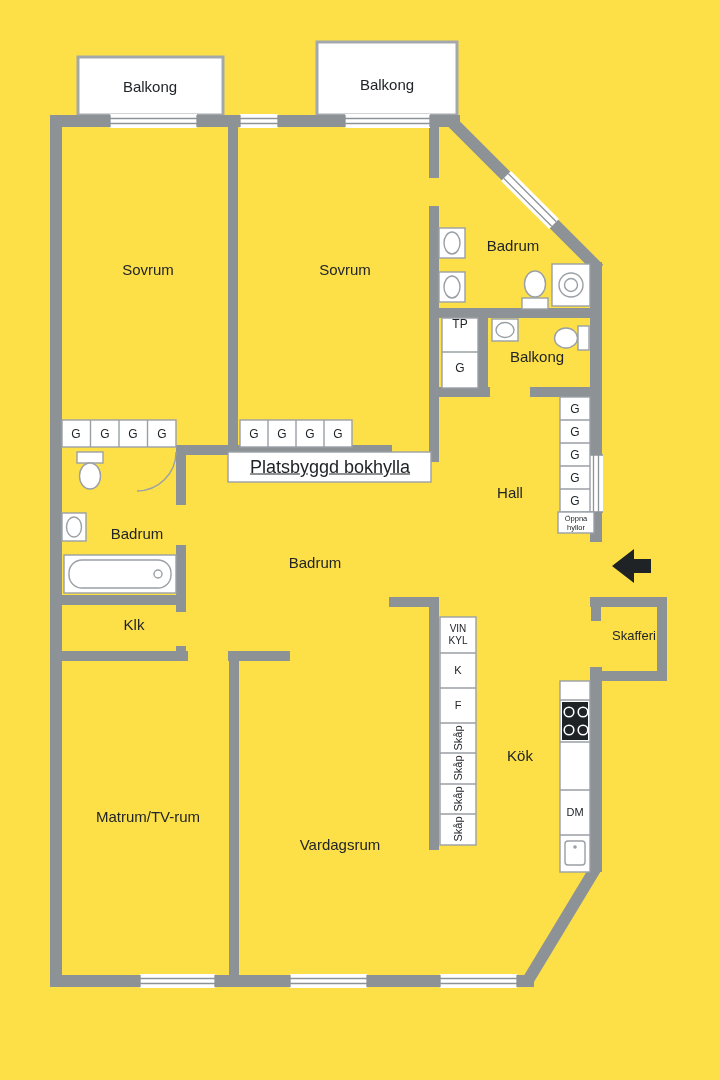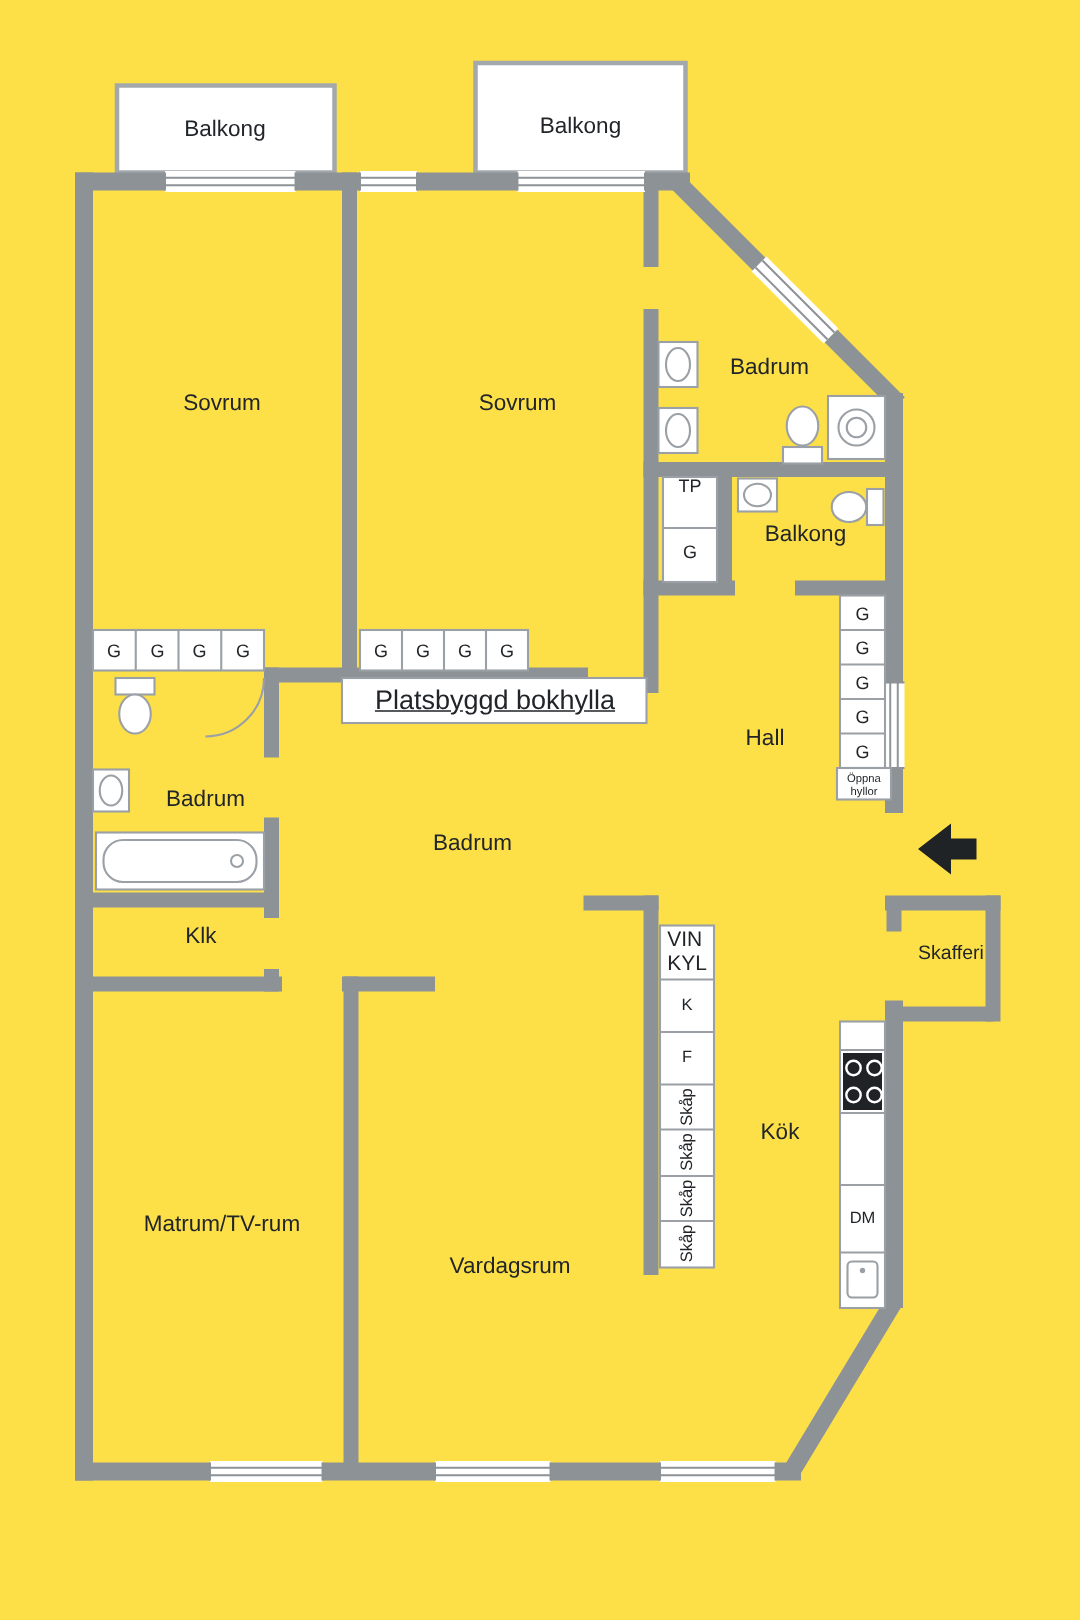--- a/index.html
+++ b/index.html
@@ -8,21 +8,21 @@
     font-family:"Liberation Sans", sans-serif;color:#212529;overflow:hidden;
   }
   .plan svg{position:absolute;left:0;top:0;}
   .lbl{
     position:absolute;transform:translate(-50%,-50%);
     font-size:15px;white-space:nowrap;color:#212529;
   }
   .lbl.mid{font-size:18px;text-decoration:underline;}
   .lbl.small{font-size:12px;}
   .lbl.xs{font-size:11px;}
-  .lbl.kv{font-size:14px;line-height:1.15;}
+  .lbl.kv{font-size:10px;line-height:1.15;text-align:center;}
   .lbl.kv span{display:block;}
   .lbl.tiny{font-size:7.5px;line-height:1.2;text-align:center;}
   .lbl.tiny span{display:block;}
   .lbl.vert{transform:translate(-50%,-50%) rotate(-90deg);font-size:11px;}
   .note{position:absolute;left:47px;top:1006px;font-size:14px;color:#2b2f33;}
 </style>
 </head>
 <body>
 
 <div class="plan">

